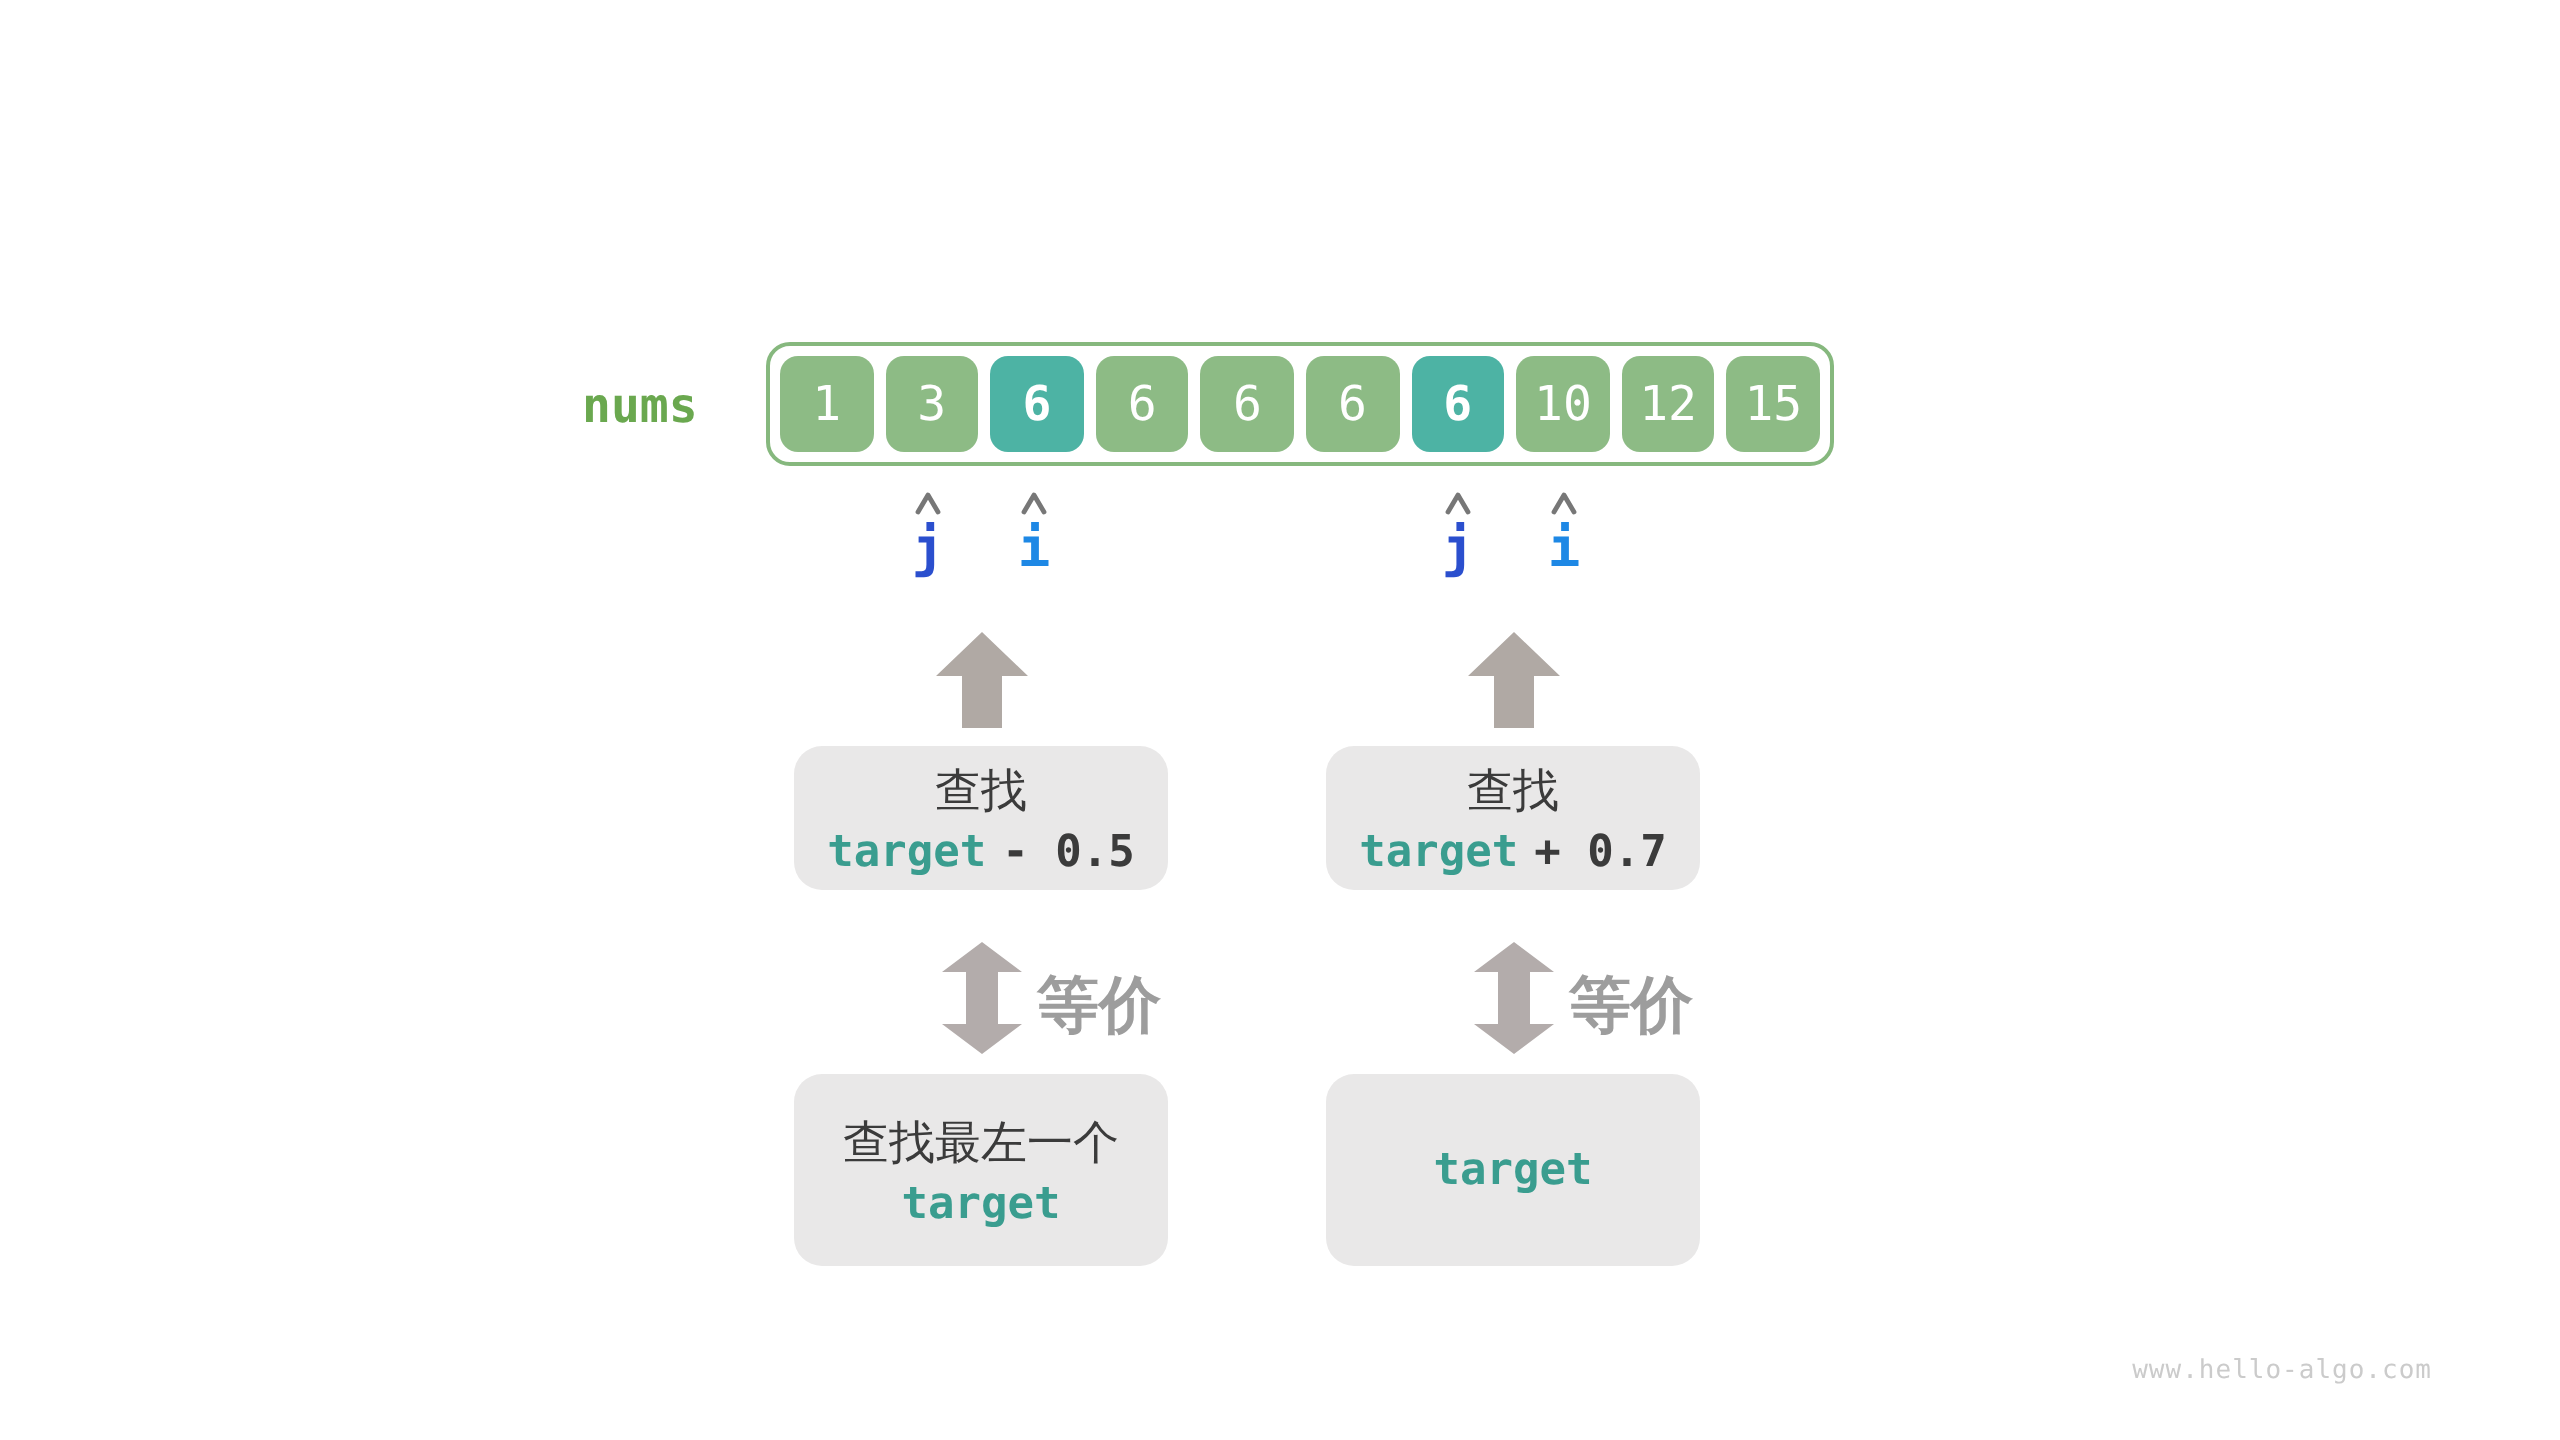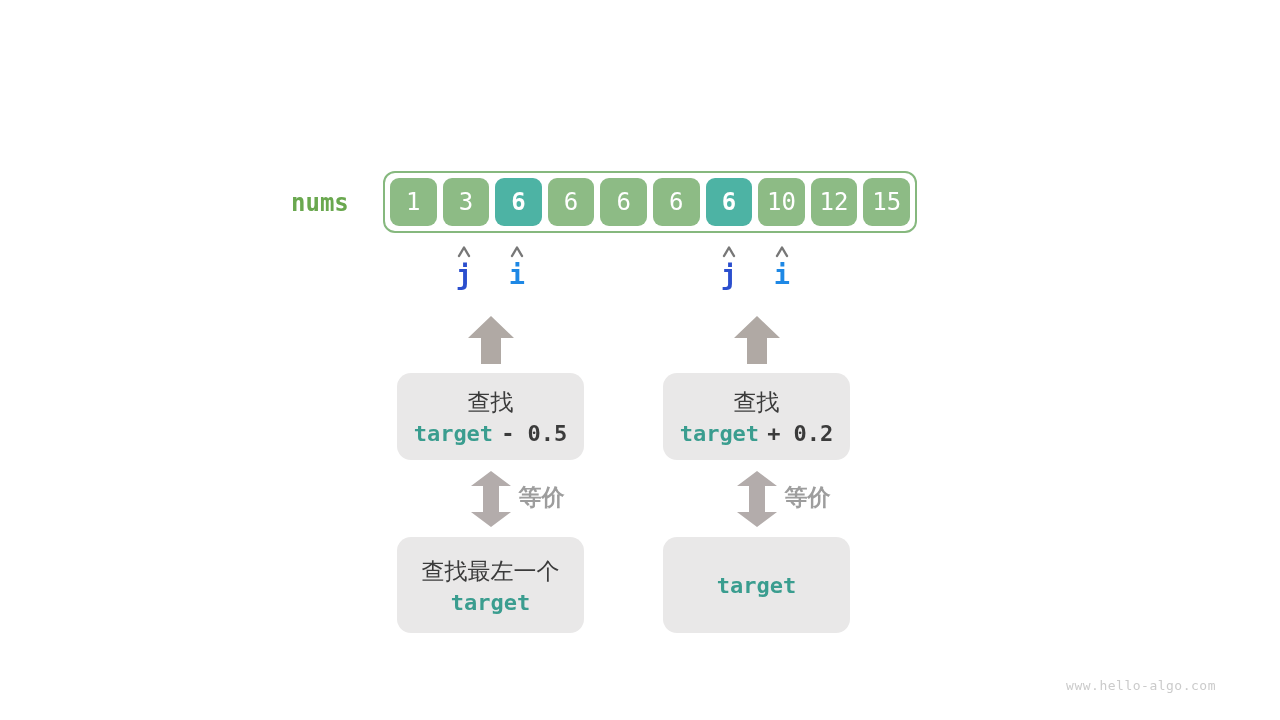--- a/index.html
+++ b/index.html
@@ -78,36 +78,36 @@
   .up-arrow {
     position: absolute; top: 0; left: 50%; transform: translateX(-50%);
     line-height: 0;
   }
   .gray-box {
     position: absolute; left: 0; right: 0;
     background: #e9e8e8; border-radius: 14px;
     display: flex; flex-direction: column;
     align-items: center; justify-content: center; gap: 3px;
   }
-  .search-box { top: 57px; height: 87px; }
+  .search-box { top: 57px; height: 72px; }
   .result-box { top: 221px; height: 96px; }
   .box-title { font-size: 23px; color: #3b3b3b; }
   .box-expr {
     font-family: "DejaVu Sans Mono", monospace;
     font-weight: bold; font-size: 22px; white-space: nowrap;
   }
   .expr-target { color: #3a9d8f; }
   .expr-op { color: #3b3b3b; margin-left: 8px; }
   .equiv-arrow {
     position: absolute; top: 155px; left: 50%; transform: translateX(-50%);
     line-height: 0;
   }
   .equiv-label {
     position: absolute; top: 166px; left: calc(50% + 28px);
-    font-weight: bold; font-size: 23px; color: #9d9d9d;
+    font-weight: bold; font-size: 31px; color: #9d9d9d;
     white-space: nowrap;
   }
 
   
   .watermark {
     position: absolute; top: 678px; right: 64px;
     font-family: "DejaVu Sans Mono", monospace;
     font-size: 13px; color: #cbcbcb; letter-spacing: 0.5px; text-align: right;
   }
 </style>
@@ -186,21 +186,21 @@
 
   <div class="flow flow-right">
     <div class="up-arrow">
       <svg width="46" height="48" viewBox="0 0 46 48">
           <polygon points="23,0 46,22 33,22 33,48 13,48 13,22 0,22" fill="#b0a9a4"></polygon>
         </svg>
     </div>
     <div class="gray-box search-box">
       <div class="box-title">查找</div>
       <div class="box-expr">
-        <span class="expr-target">target</span><span class="expr-op">+ 0.2</span>
+        <span class="expr-target">target</span><span class="expr-op">+ 0.7</span>
       </div>
     </div>
     <div class="equiv-arrow">
       <svg width="40" height="56" viewBox="0 0 40 56">
           <polygon points="20,0 40,15 28,15 28,41 40,41 20,56 0,41 12,41 12,15 0,15" fill="#b3acab"></polygon>
         </svg>
     </div>
     <div class="equiv-label">等价</div>
     <div class="gray-box result-box">
       <div class="box-expr">

